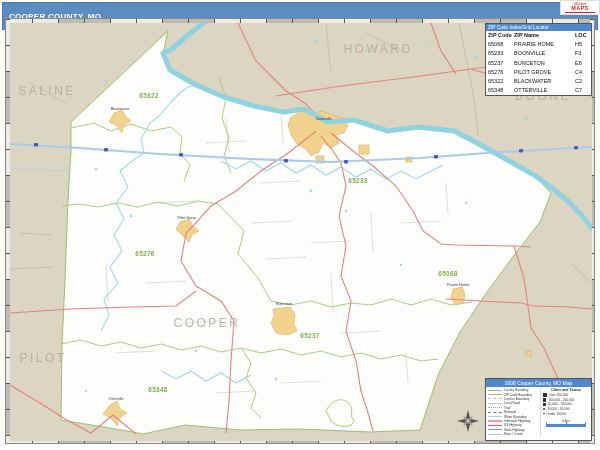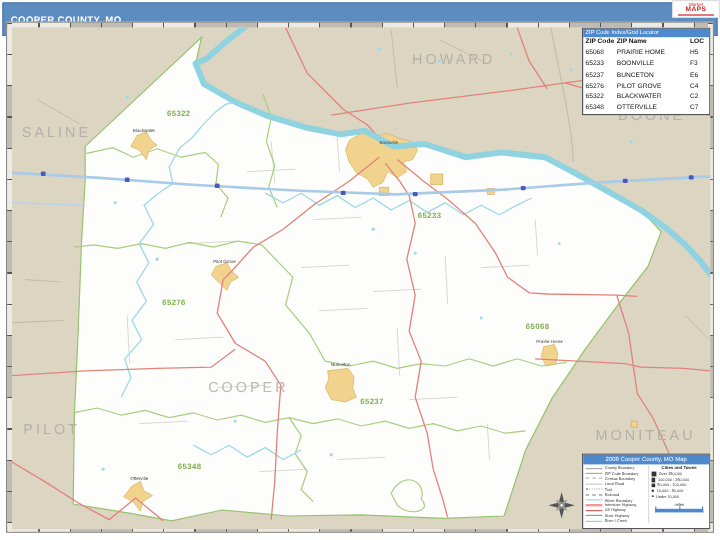--- a/index.html
+++ b/index.html
@@ -214,24 +214,23 @@
         </g>
 
         <g transform="translate(458,398)">
           <polygon points="0,-11 2.3,-2.3 11,0 2.3,2.3 0,11 -2.3,2.3 -11,0 -2.3,-2.3" fill="#555"></polygon>
           <polygon points="0,-7 1.6,-1.6 7,0 1.6,1.6 0,7 -1.6,1.6 -7,0 -1.6,-1.6" fill="#999" transform="rotate(45)"></polygon>
           <circle r="1.4" fill="#ffffff" stroke="#555" stroke-width="0.5"></circle>
         </g>
       </svg>
 
       <div class="county-label" style="left:322px;top:26px;margin-left:46px;">HOWARD</div>
-      <div class="county-label" style="left:37px;top:87px;">SALINE</div>
+      <div class="county-label" style="left:37px;top:68px;">SALINE</div>
       <div class="county-label" style="left:533px;top:73px;">BOONE</div>
       <div class="county-label" style="left:33px;top:335px;">PILOT</div>
-      <div class="county-label" style="left:528px;top:340px;">MONITEAU</div>
       <div class="county-label inner" style="left:197px;top:300px;text-align:right;">COOPER</div>
 
       <div class="zip-label" style="left:139px;top:72px;">65322</div>
       <div class="zip-label" style="left:348px;top:157px;">65233</div>
       <div class="zip-label" style="left:135px;top:230px;">65276</div>
       <div class="zip-label" style="left:438px;top:250px;">65068</div>
       <div class="zip-label" style="left:300px;top:312px;">65237</div>
       <div class="zip-label" style="left:148px;top:366px;">65348</div>
 
       <div class="town-label" style="left:110px;top:88px;">Blackwater</div>

